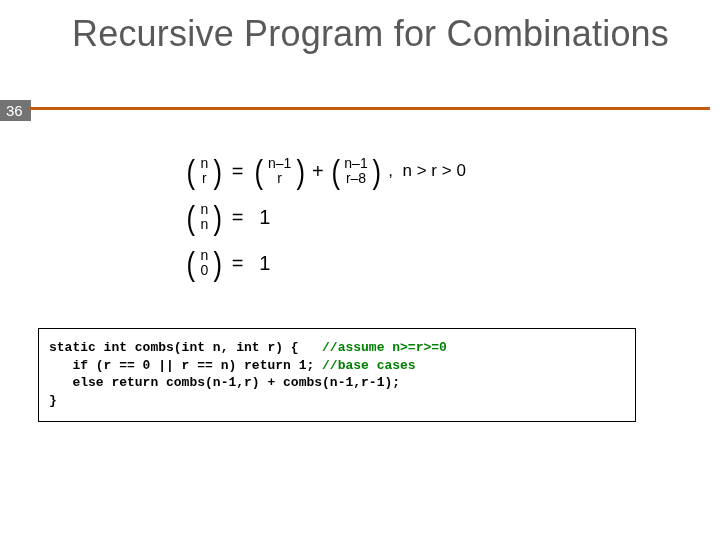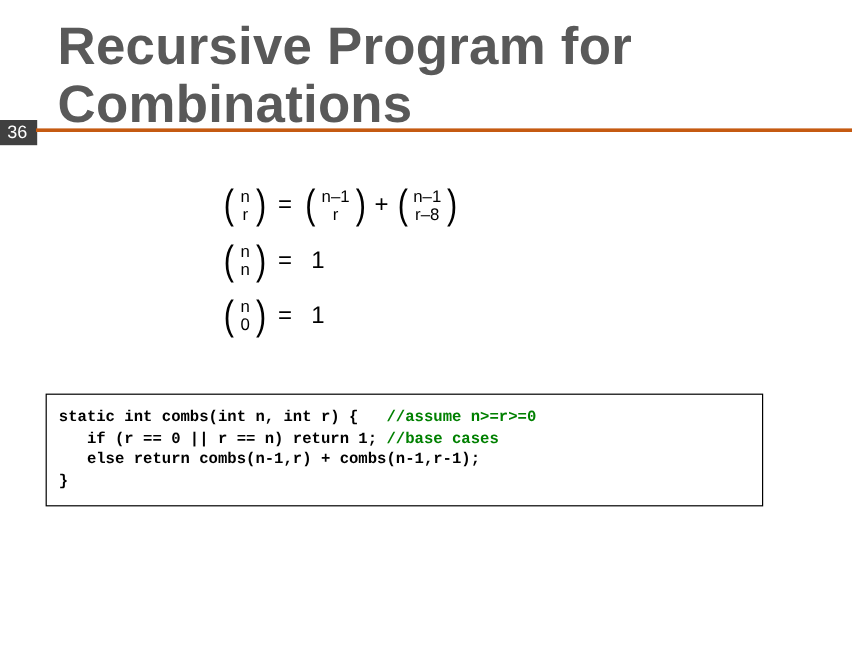--- a/index.html
+++ b/index.html
@@ -12,33 +12,33 @@
     overflow: hidden;
   }
   .header-area {
     position: relative;
     width: 100%;
   }
   .page-num-badge {
     position: absolute;
     top: 100px;
     left: 0;
-    background: #404040;
+    background: #737373;
     color: #fff;
     font-size: 15px;
     padding: 2px 8px 2px 6px;
     min-width: 30px;
     text-align: center;
   }
   .title {
     color: #595959;
-    font-size: 44px;
-    font-weight: 700;
+    font-size: 36px;
+    font-weight: 400;
     line-height: 1.12;
-    padding: 14px 0 0 48px;
+    padding: 14px 0 0 72px;
     letter-spacing: 0.2px;
   }
   .title-underline {
     position: absolute;
     top: 107px;
     left: 30px;
     right: 10px;
     height: 3px;
     background: #c55a11;
   }
@@ -137,20 +137,21 @@
     </span>
     <span class="op">+</span>
     <span class="binom">
       <span class="paren">(</span>
       <span class="stack stack-wide">
         <span>n–1</span>
         <span>r–8</span>
       </span>
       <span class="paren">)</span>
     </span>
+    <span class="trail">,&nbsp;&nbsp;n &gt; r &gt; 0</span>
   </div>
 
   <div class="eq-row">
     <span class="binom">
       <span class="paren">(</span>
       <span class="stack">
         <span>n</span>
         <span>n</span>
       </span>
       <span class="paren">)</span>

